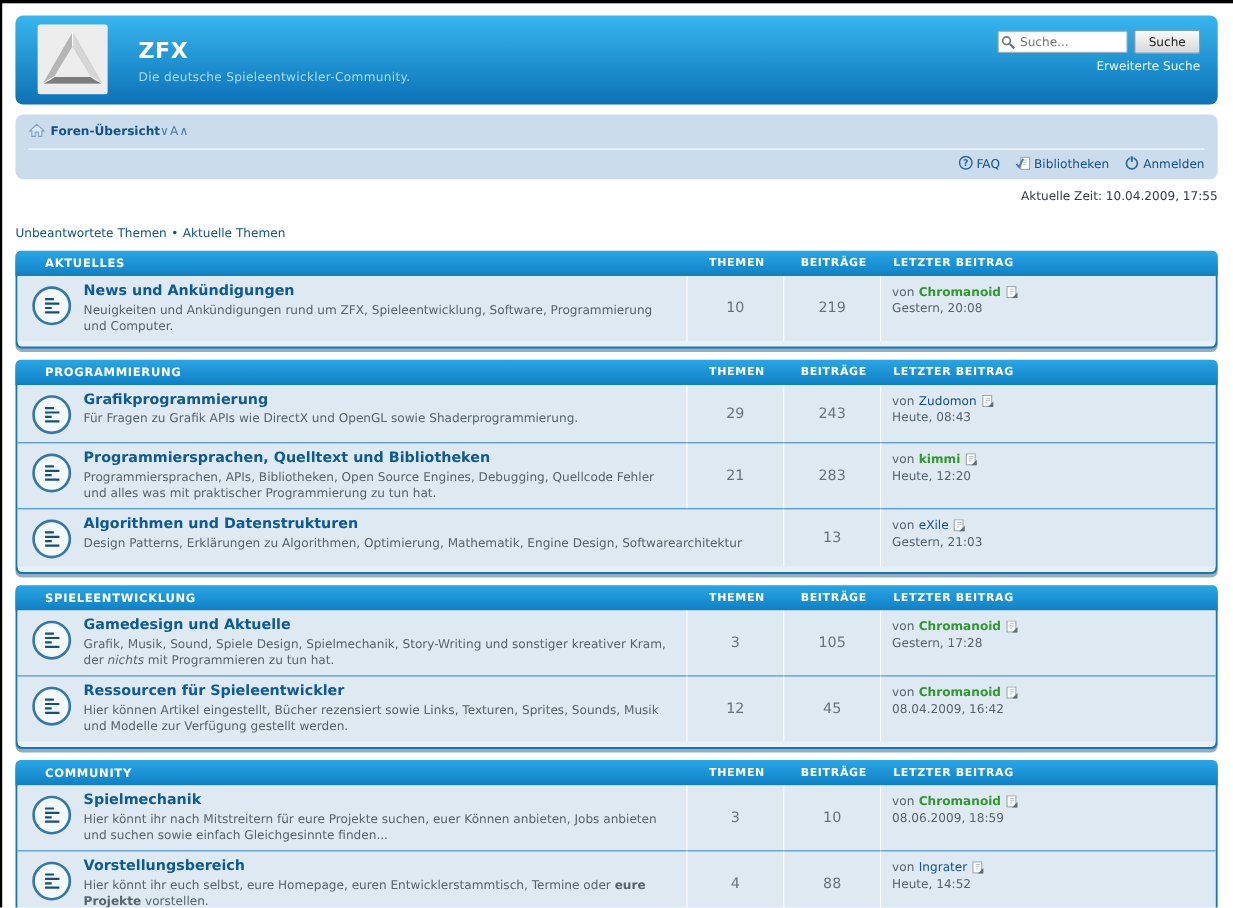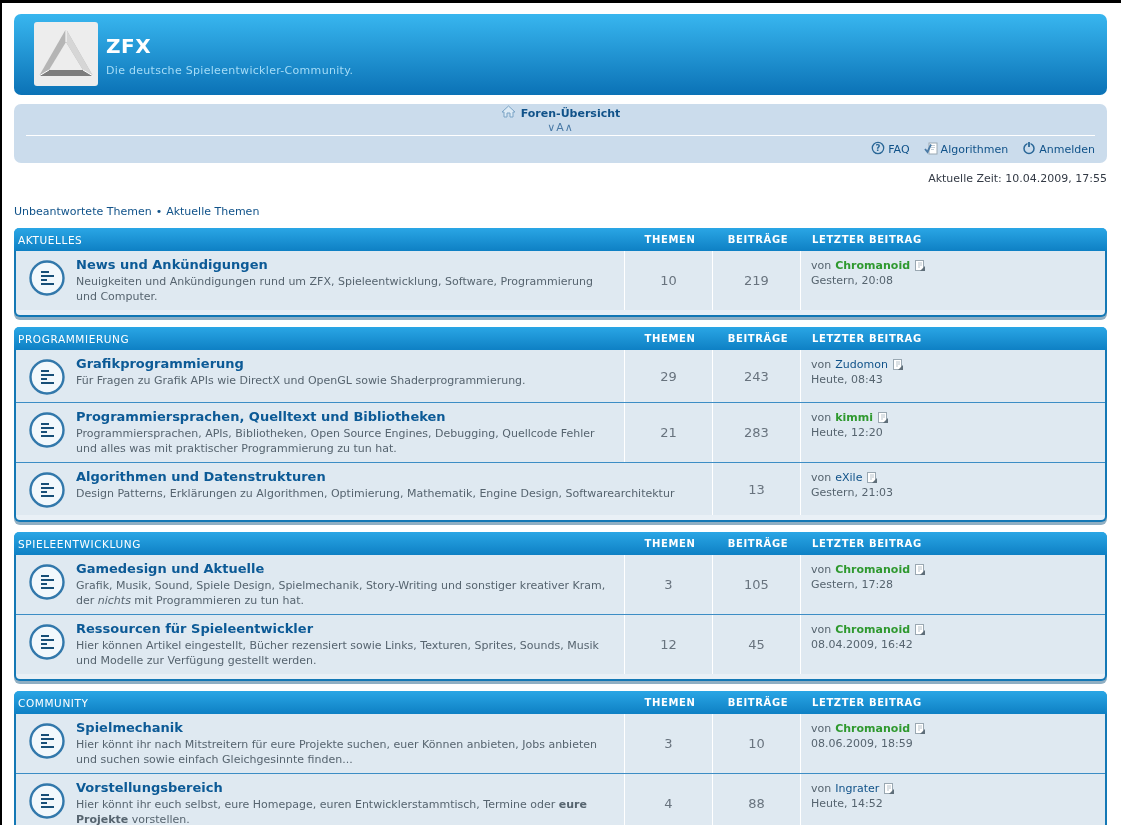--- a/index.html
+++ b/index.html
@@ -13,21 +13,21 @@
   }
   .wrap { margin:11px 14px 0 12px; width:1093px; }
 
   
   .site-header {
     position:relative; height:81px; border-radius:7px;
     background:linear-gradient(#38b6ef, #0b72b6);
     overflow:hidden;
   }
   .logo-box { position:absolute; left:20px; top:8px; width:64px; height:64px; }
-  .site-titles { position:absolute; left:92px; top:20px; }
+  .site-titles { position:absolute; left:112px; top:20px; }
   .site-title { color:#fff; font-size:20px; font-weight:bold; letter-spacing:0.5px; }
   .site-sub { color:#a5dcf7; font-size:11px; margin-top:6px; letter-spacing:0.3px; }
   .search-area { position:absolute; right:16px; top:13px; text-align:right; }
   .search-row { display:flex; align-items:center; }
   .search-input-wrap { position:relative; }
   .search-input {
     width:118px; height:20px; border:1px solid #a8b2ba; background:#fff;
     font-family:"DejaVu Sans", sans-serif; font-size:11px; color:#444;
     padding:2px 4px 2px 19px; border-radius:1px;
   }
@@ -35,21 +35,21 @@
   .search-btn {
     margin-left:6px; height:22px; padding:2px 12px;
     background:linear-gradient(#fafafa,#d7d7d7);
     border:1px solid #8b9aa5; border-radius:2px;
     font-family:"DejaVu Sans", sans-serif; font-size:11px; color:#222; cursor:pointer;
   }
   .adv-search { display:inline-block; margin-top:5px; color:#eaf6fd; font-size:11px; text-decoration:none; }
 
   
   .navbar { margin-top:9px; background:#cbdcec; border-radius:7px; padding:0 12px; }
-  .nav-row1 { display:flex; align-items:center; justify-content:center; height:31px;flex-direction:column; }
+  .nav-row1 { display:flex; align-items:center; justify-content:flex-start; height:31px; }
   .crumb { display:flex; align-items:center; gap:5px; color:#105289; font-weight:bold; text-decoration:none; }
   .textsize { color:#4a7aa6; font-size:11px; letter-spacing:1px; cursor:pointer; }
   .nav-sep { border-top:1px solid #fff; }
   .nav-row2 { display:flex; align-items:center; justify-content:flex-end; gap:14px; height:27px; }
   .nav-link { display:flex; align-items:center; gap:3px; color:#105289; text-decoration:none; }
 
   .current-time { text-align:right; margin-top:9px; color:#333a45; }
   .quicklinks { margin-top:20px; color:#105289; }
   .quicklinks a { color:#105289; text-decoration:none; }
   .ql-sep { margin:0 4px; }
@@ -63,21 +63,21 @@
     box-shadow:0 3px 0 rgba(9,78,122,0.45);
     padding-bottom:5px;
   }
   .sec-head {
     display:flex; align-items:center; height:23px;
     background:linear-gradient(#2aa6e5,#0e80c4);
     border-radius:5px 5px 0 0;
     margin:0 -2px; padding:0;
     color:#fff; font-size:10.5px; letter-spacing:0.6px;
   }
-  .sec-title { flex:1; padding-left:4px; }
+  .sec-title { flex:1; padding-left:27px;font-weight:bold; }
   .h-col { font-weight:bold; font-size:10px; }
   .h-topics, .h-posts { width:88px; text-align:center; }
   .h-last { width:305px; padding-left:10px; text-align:left; }
 
   .forum-row { display:flex; background:#dfe9f1; }
   .forum-row + .forum-row { border-top:1px solid #3c8dc5; }
   .cell-info { flex:1; display:flex; padding:6px 8px 6px 10px; }
   .f-icon { width:38px; height:38px; margin:2px 10px 0 2px; flex:none; }
   .f-text { flex:1; padding-right:6px; }
   .f-title { display:inline-block; color:#0c5a96; font-size:13px; font-weight:bold; text-decoration:none; margin-bottom:2px; }
@@ -111,20 +111,35 @@
         <polygon points="32,7 59,54 49,48 32,20" fill="#d6d6d6"></polygon>
         <polygon points="5,54 59,54 49,48 15,48" fill="#7d7d7d"></polygon>
         <line x1="32" y1="7" x2="32" y2="20" stroke="#fff"></line>
         <line x1="5" y1="54" x2="15" y2="48" stroke="#fff"></line>
         <line x1="59" y1="54" x2="49" y2="48" stroke="#fff"></line>
       </svg>
     </span>
     <div class="site-titles">
       <div class="site-title">ZFX</div>
       <div class="site-sub">Die deutsche Spieleentwickler-Community.</div>
+    </div>
+    <div class="search-area">
+      <div class="search-row">
+        <span class="search-input-wrap">
+          <span class="search-mag">
+            <svg width="13" height="13">
+                <circle cx="5" cy="5" r="3.5" fill="none" stroke="#6b7780" stroke-width="1.5"></circle>
+                <line x1="8" y1="8" x2="12" y2="12" stroke="#6b7780" stroke-width="2"></line>
+              </svg>
+          </span>
+          <input class="search-input" placeholder="Suche..." style="">
+        </span>
+        <button class="search-btn">Suche</button>
+      </div>
+      <a href="#" class="adv-search">Erweiterte Suche</a>
     </div>
   </div>
 
   <div class="navbar">
     <div class="nav-row1">
       <a href="#" class="crumb">
         <span>
           <svg width="15" height="13">
               <path d="M7.5 1 L14 7 H12 V12 H9 V8 H6 V12 H3 V7 H1 Z" fill="#dceaf5" stroke="#7aa3c5"></path>
             </svg>
@@ -145,21 +160,21 @@
         <span>FAQ</span>
       </a>
       <a href="#" class="nav-link">
         <span>
           <svg width="14" height="13">
               <rect x="5" y="1" width="8" height="11" fill="#fff" stroke="#9aa8b2"></rect>
               <path d="M7 3.5h4M7 5.5h4M7 7.5h3" stroke="#c3ced6" stroke-width="1"></path>
               <path d="M1 7 L3.5 10 L7 2.5" fill="none" stroke="#4a7aa5" stroke-width="1.8"></path>
             </svg>
         </span>
-        <span>Algorithmen</span>
+        <span>Bibliotheken</span>
       </a>
       <a href="#" class="nav-link">
         <span>
           <svg width="14" height="14">
               <circle cx="7" cy="7.5" r="5" fill="none" stroke="#2a6797" stroke-width="1.5"></circle>
               <line x1="7" y1="0.5" x2="7" y2="6.5" stroke="#cbdcec" stroke-width="3"></line>
               <line x1="7" y1="1" x2="7" y2="6" stroke="#2a6797" stroke-width="1.8"></line>
             </svg>
         </span>
         <span>Anmelden</span>

